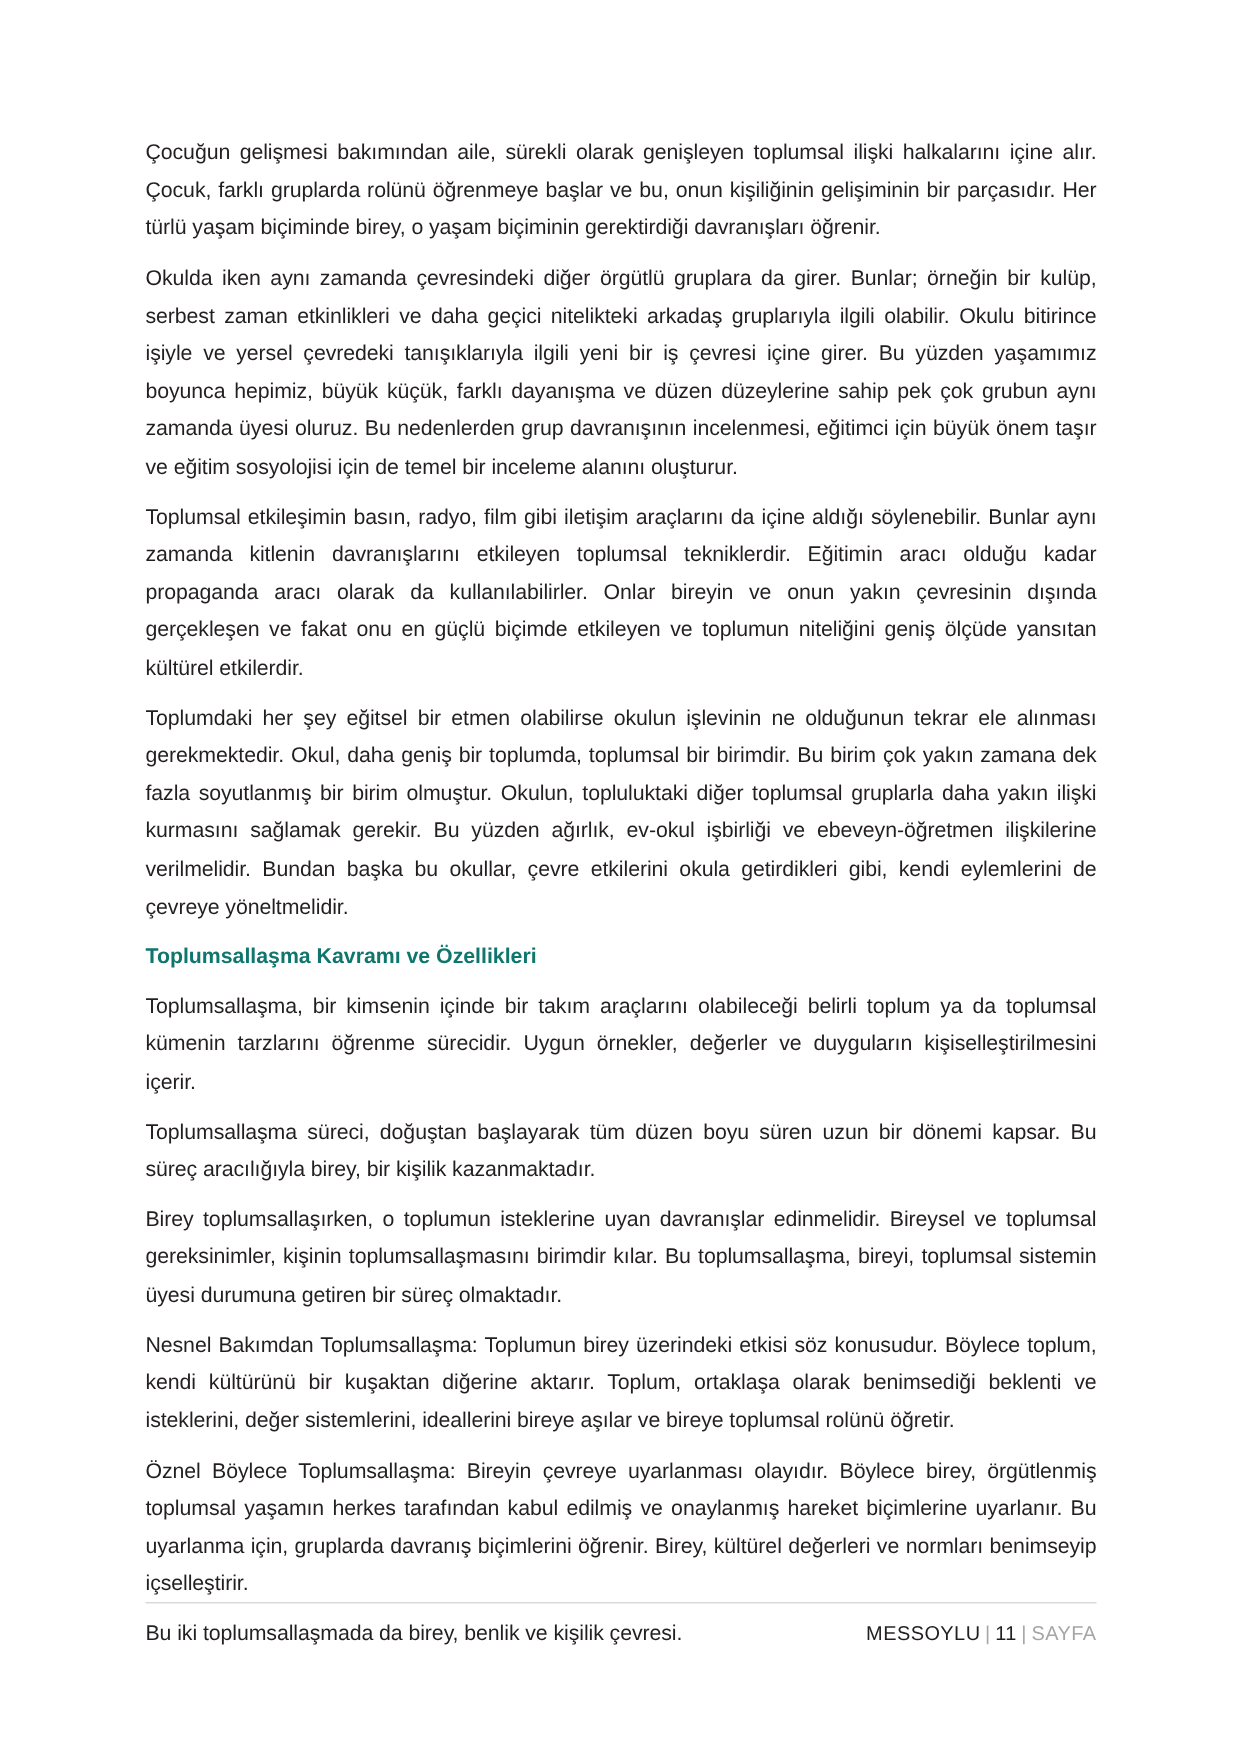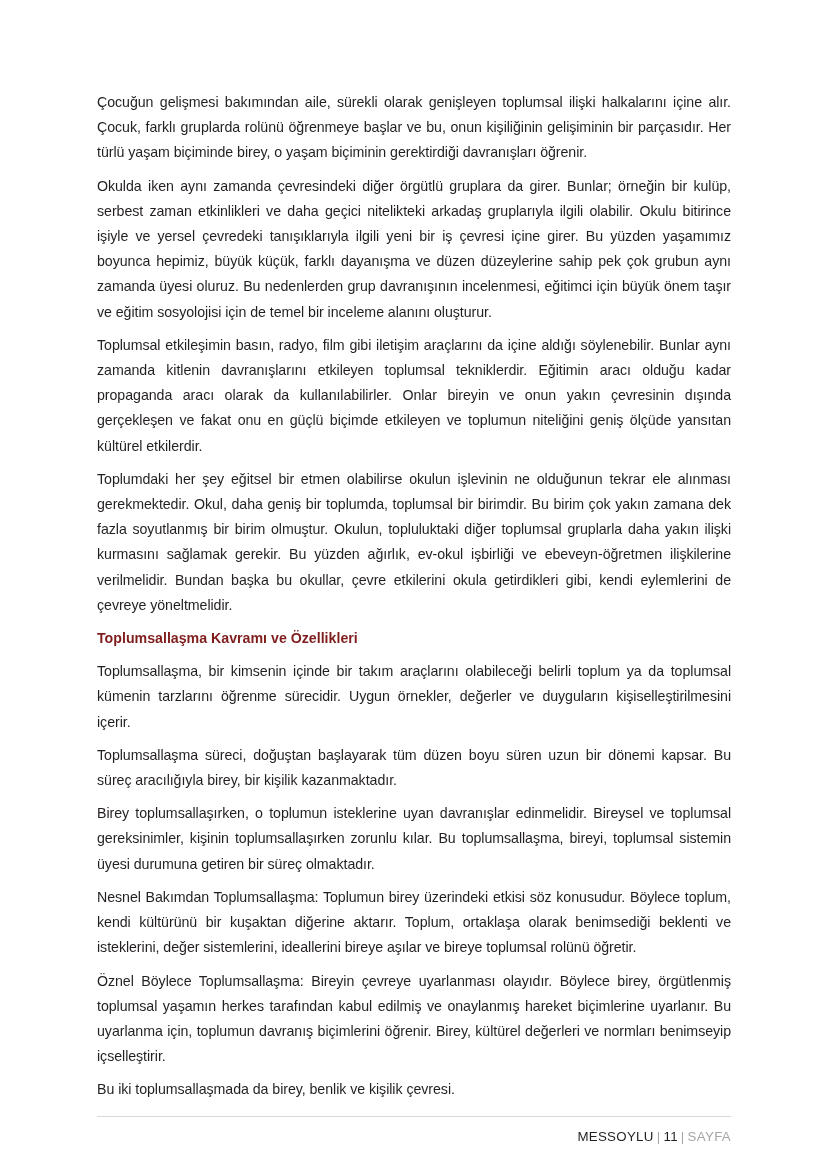--- a/index.html
+++ b/index.html
@@ -44,32 +44,32 @@
   
   .gap-sm { margin-bottom: 8px; }
   .gap-md { margin-bottom: 9px; }
   .gap-lg { margin-bottom: 46px; }
 
   h2.section-heading {
     margin: 0 0 8px 0;
     font-size: 14.2px;
     line-height: 25.2px;
     font-weight: bold;
-    color: #7f1d1d;
+    color: #0f766e;
     text-align: left;
   }
 
   .runin {
     font-weight: normal;
   }
 
   .footer {
     position: absolute;
     left: 97px;
-    top: 1116px;
+    top: 1068px;
     width: 634px;
   }
 
   .footer-rule {
     width: 100%;
     height: 1px;
     background: #d9d9d9;
     border: 0;
     margin: 0;
   }
@@ -106,25 +106,25 @@
     <p class="para gap-md">Toplumsal etkileşimin basın, radyo, film gibi iletişim araçlarını da içine aldığı söylenebilir. Bunlar aynı zamanda kitlenin davranışlarını etkileyen toplumsal tekniklerdir. Eğitimin aracı olduğu kadar propaganda aracı olarak da kullanılabilirler. Onlar bireyin ve onun yakın çevresinin dışında gerçekleşen ve fakat onu en güçlü biçimde etkileyen ve toplumun niteliğini geniş ölçüde yansıtan kültürel etkilerdir.</p>
 
     <p class="para gap-lg">Toplumdaki her şey eğitsel bir etmen olabilirse okulun işlevinin ne olduğunun tekrar ele alınması gerekmektedir. Okul, daha geniş bir toplumda, toplumsal bir birimdir. Bu birim çok yakın zamana dek fazla soyutlanmış bir birim olmuştur. Okulun, topluluktaki diğer toplumsal gruplarla daha yakın ilişki kurmasını sağlamak gerekir. Bu yüzden ağırlık, ev-okul işbirliği ve ebeveyn-öğretmen ilişkilerine verilmelidir. Bundan başka bu okullar, çevre etkilerini okula getirdikleri gibi, kendi eylemlerini de çevreye yöneltmelidir.</p>
 
     <h2 class="section-heading">Toplumsallaşma Kavramı ve Özellikleri</h2>
 
     <p class="para gap-md">Toplumsallaşma, bir kimsenin içinde bir takım araçlarını olabileceği belirli toplum ya da toplumsal kümenin tarzlarını öğrenme sürecidir. Uygun örnekler, değerler ve duyguların kişiselleştirilmesini içerir.</p>
 
     <p class="para gap-md">Toplumsallaşma süreci, doğuştan başlayarak tüm düzen boyu süren uzun bir dönemi kapsar. Bu süreç aracılığıyla birey, bir kişilik kazanmaktadır.</p>
 
-    <p class="para gap-md">Birey toplumsallaşırken, o toplumun isteklerine uyan davranışlar edinmelidir. Bireysel ve toplumsal gereksinimler, kişinin toplumsallaşırken zorunlu kılar. Bu toplumsallaşma, bireyi, toplumsal sistemin üyesi durumuna getiren bir süreç olmaktadır.</p>
+    <p class="para gap-md">Birey toplumsallaşırken, o toplumun isteklerine uyan davranışlar edinmelidir. Bireysel ve toplumsal gereksinimler, kişinin toplumsallaşmasını birimdir kılar. Bu toplumsallaşma, bireyi, toplumsal sistemin üyesi durumuna getiren bir süreç olmaktadır.</p>
 
     <p class="para gap-md"><span class="runin">Nesnel Bakımdan Toplumsallaşma</span><span>: Toplumun birey üzerindeki etkisi söz konusudur. Böylece toplum, kendi kültürünü bir kuşaktan diğerine aktarır. Toplum, ortaklaşa olarak benimsediği beklenti ve isteklerini, değer sistemlerini, ideallerini bireye aşılar ve bireye toplumsal rolünü öğretir.</span></p>
 
-    <p class="para gap-md"><span class="runin">Öznel Böylece Toplumsallaşma</span><span>: Bireyin çevreye uyarlanması olayıdır. Böylece birey, örgütlenmiş toplumsal yaşamın herkes tarafından kabul edilmiş ve onaylanmış hareket biçimlerine uyarlanır. Bu uyarlanma için, toplumun davranış biçimlerini öğrenir. Birey, kültürel değerleri ve normları benimseyip içselleştirir.</span></p>
+    <p class="para gap-md"><span class="runin">Öznel Böylece Toplumsallaşma</span><span>: Bireyin çevreye uyarlanması olayıdır. Böylece birey, örgütlenmiş toplumsal yaşamın herkes tarafından kabul edilmiş ve onaylanmış hareket biçimlerine uyarlanır. Bu uyarlanma için, gruplarda davranış biçimlerini öğrenir. Birey, kültürel değerleri ve normları benimseyip içselleştirir.</span></p>
 
     <p class="para gap-sm">Bu iki toplumsallaşmada da birey, benlik ve kişilik çevresi.</p>
 
   </div>
 
   <div class="footer">
     <hr class="footer-rule">
     <div class="footer-text"><span>MESSOYLU</span><span class="footer-sep">|</span><span>11</span><span class="footer-sep">|</span><span class="footer-muted">SAYFA</span></div>
   </div>
 

